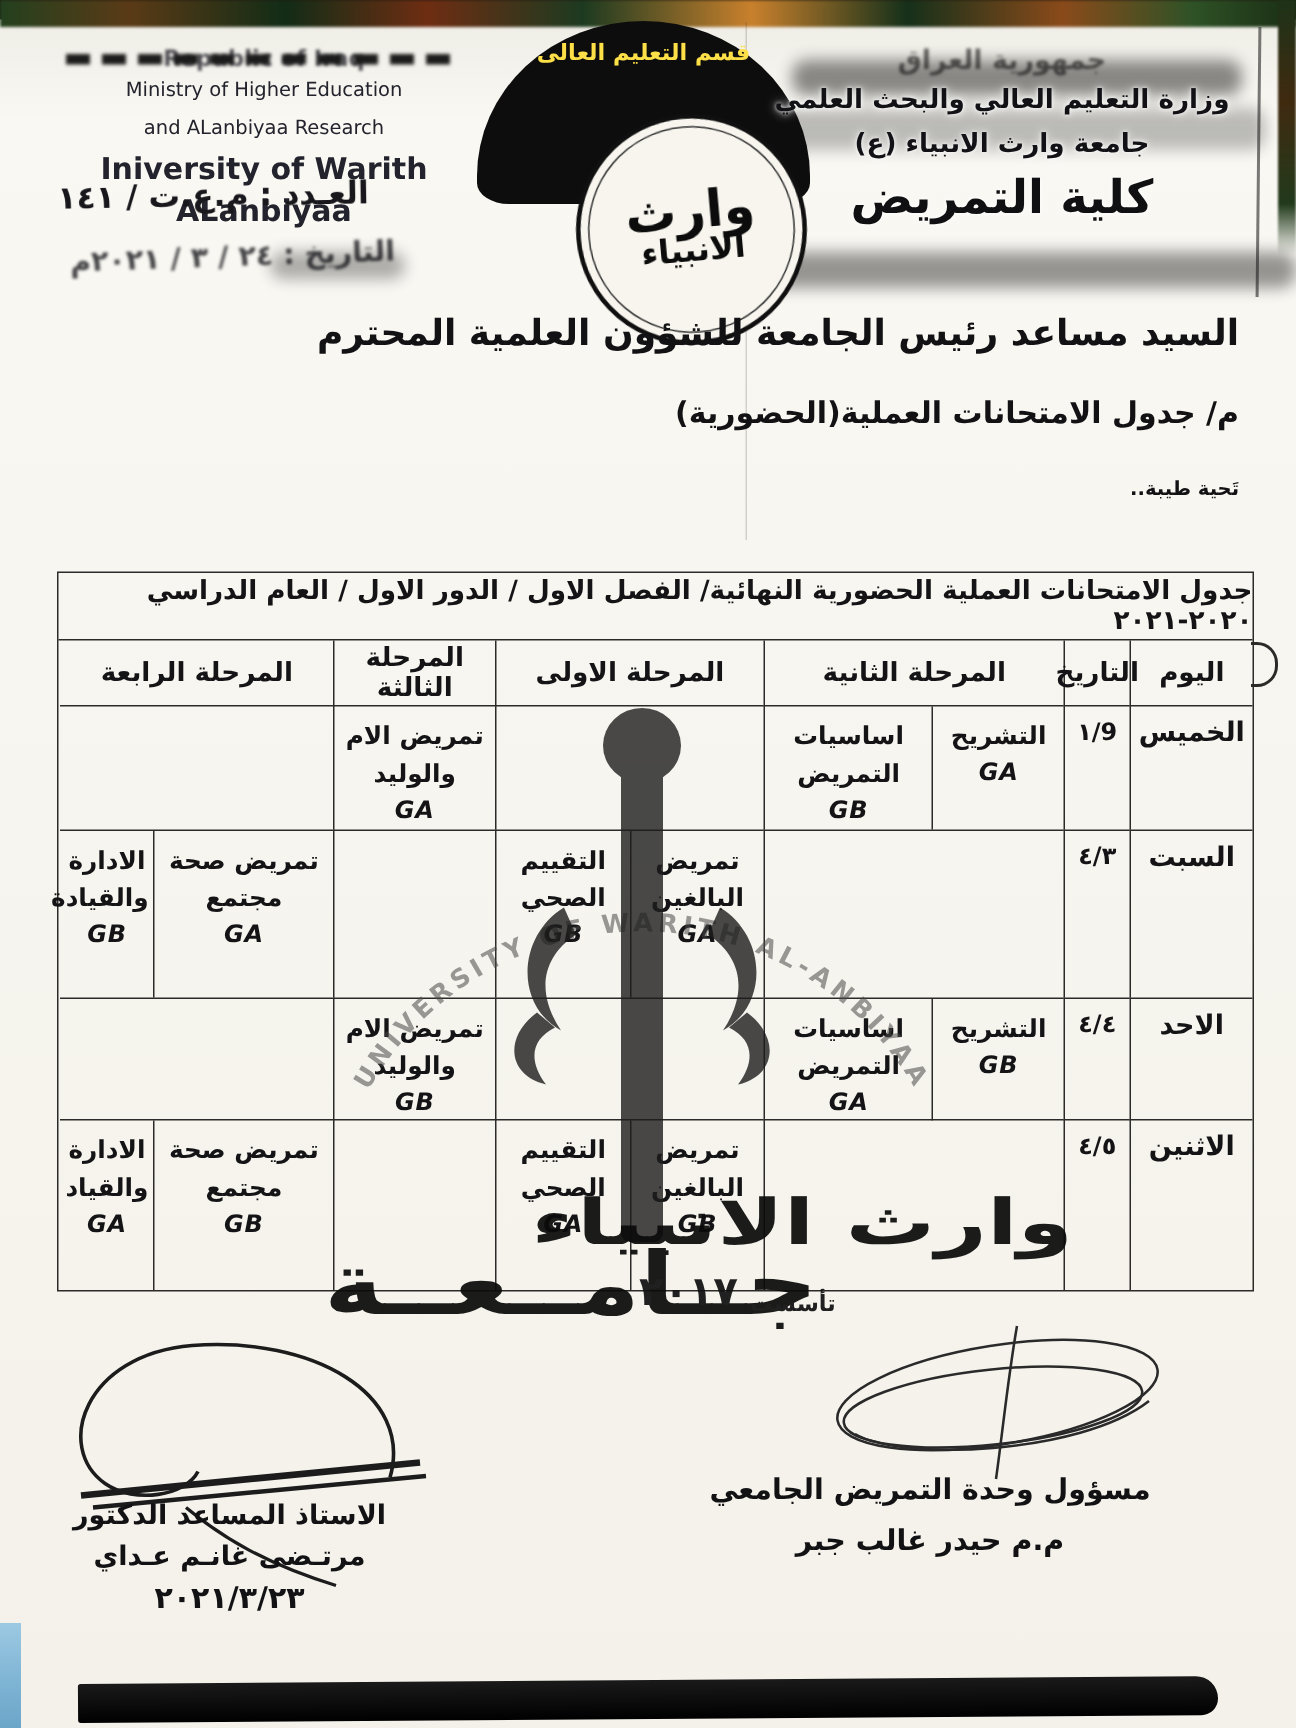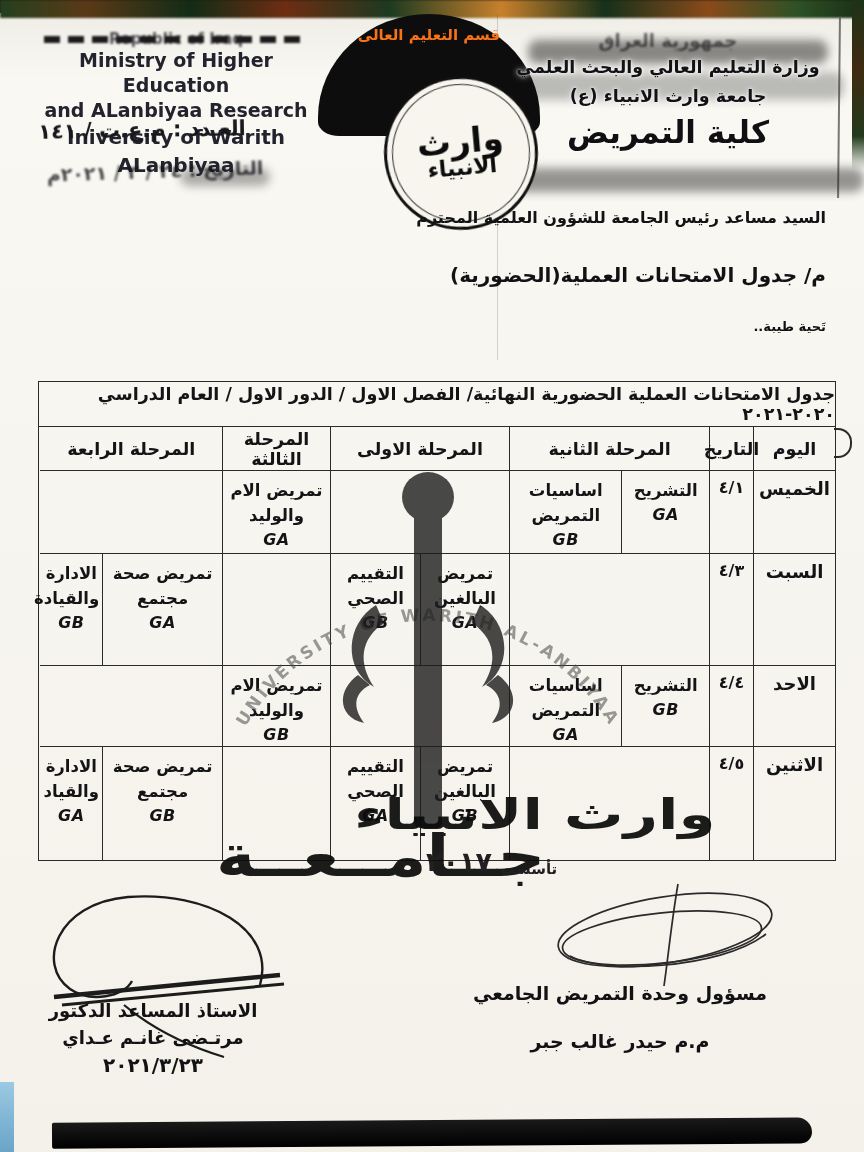--- a/index.html
+++ b/index.html
@@ -20,50 +20,50 @@
   .fold-line{position:absolute;left:497px;top:15px;width:1px;height:345px;background:rgba(40,40,40,.18);}
   .edge-line{position:absolute;left:838px;top:18px;width:2px;height:180px;background:rgba(50,50,50,.65);transform:rotate(.6deg);}
 
   .smear{position:absolute;background:#1c1c1c;filter:blur(5px);border-radius:10px;}
 
   
   .en-block{position:absolute;left:26px;top:30px;width:300px;text-align:center;color:#23232d;}
   .en-republic{font-size:15px;font-weight:600;color:rgba(25,25,35,.75);filter:blur(1.1px);position:relative;}
   .en-republic .scratch{position:absolute;left:18px;right:18px;top:6px;height:7px;filter:blur(.7px);
      background:repeating-linear-gradient(90deg,#1b1b1b 0 16px,rgba(0,0,0,0) 16px 24px);}
-  .en-l1,.en-l2{font-size:19px;font-weight:700;line-height:25px;}
+  .en-l1,.en-l2{font-size:13px;font-weight:400;line-height:25px;}
   .en-l3{font-size:20px;font-weight:600;line-height:28px;}
   .num-line{position:absolute;left:22px;top:118px;width:240px;direction:rtl;text-align:center;
     font-size:21px;font-weight:700;color:#17171c;transform:rotate(-1deg);filter:blur(.3px);}
   .date-line{position:absolute;left:20px;top:160px;width:270px;direction:rtl;text-align:center;
     font-size:19px;font-weight:700;color:rgba(15,15,20,.78);transform:rotate(-2deg);filter:blur(1px);}
 
   
   .arch{position:absolute;left:318px;top:14px;width:222px;height:122px;background:#0d0d0d;
     border-radius:52% 52% 10% 10% / 88% 88% 12% 12%;filter:blur(.3px);}
-  .arch-banner{position:absolute;left:0;right:0;top:12px;text-align:center;color:#f97316;
+  .arch-banner{position:absolute;left:0;right:0;top:12px;text-align:center;color:#fde047;
     font-size:15px;font-weight:700;direction:rtl;}
   .seal{position:absolute;left:384px;top:76px;width:148px;height:148px;border-radius:50%;
     background:#f7f5ee;border:3px solid #101010;box-shadow:inset 0 0 0 5px #f7f5ee,inset 0 0 0 6px #333;
     display:flex;flex-direction:column;align-items:center;justify-content:center;direction:rtl;
     transform:rotate(-5deg);filter:blur(.3px);}
   .seal-l1{font-size:34px;font-weight:900;color:#0c0c0c;line-height:30px;}
   .seal-l2{font-size:22px;font-weight:900;color:#0c0c0c;line-height:24px;}
 
   
   .ar-block{position:absolute;right:26px;top:30px;width:340px;direction:rtl;text-align:center;color:#121216;}
   .ar-l1{font-size:18px;font-weight:700;color:rgba(10,10,10,.6);filter:blur(1.2px);}
   .ar-l2{margin-top:6px;font-size:17.5px;font-weight:700;text-shadow:0 0 3px rgba(255,255,255,.95),0 0 7px rgba(255,255,255,.8);}
   .ar-l3{margin-top:9px;font-size:17.5px;font-weight:700;text-shadow:0 0 3px rgba(255,255,255,.95),0 0 7px rgba(255,255,255,.8);}
   .ar-l4{margin-top:8px;font-size:31px;font-weight:900;color:#101013;filter:blur(.3px);
     text-shadow:0 0 4px rgba(255,255,255,.9);}
 
   
   .letter-line{position:absolute;right:38px;direction:rtl;color:#121215;font-weight:700;}
-  .l-recipient{top:208px;font-size:16px;}
+  .l-recipient{top:208px;font-size:24px;}
   .l-subject{top:263px;font-size:20px;}
   .l-greeting{top:319px;font-size:13px;}
 
   
   .exam-table{position:absolute;left:38px;top:358px;width:798px;direction:rtl;color:#141416;
     border:1.7px solid #2c2a28;box-sizing:border-box;margin-top:23px;}
   .t-title{height:44px;display:flex;align-items:center;justify-content:center;
     font-size:17.5px;font-weight:700;border-bottom:1.7px solid #2c2a28;}
   .t-grid{display:grid;grid-template-columns:82px 44px 200px 179px 108px 181.6px;}
   .t-grid > .tcell{border-right:none;}
@@ -99,21 +99,21 @@
   .stamp-g{position:absolute;left:8px;top:32px;font-size:58px;font-weight:900;color:#0b0b0b;
     transform:scaleX(1.15);transform-origin:left;white-space:nowrap;}
   .stamp-f{position:absolute;left:292px;top:70px;font-size:15px;font-weight:700;color:#111;}
   .stamp-y{position:absolute;left:218px;top:56px;font-size:27px;font-weight:700;color:#111;}
 
   
   .sig{position:absolute;}
   .sig-block{position:absolute;direction:rtl;text-align:center;color:#121214;font-weight:700;}
   .sb-right{left:470px;top:982px;width:300px;}
   .sb-right .t1{font-size:19px;}
-  .sb-right .t2{margin-top:26px;font-size:19px;}
+  .sb-right .t2{margin-top:12px;font-size:19px;}
   .sb-left{left:18px;top:1000px;width:270px;}
   .sb-left .t1{font-size:18px;}
   .sb-left .t2{margin-top:6px;font-size:18px;}
   .sb-left .t3{margin-top:5px;font-size:20px;}
   .sb-left .t4{margin-top:5px;font-size:20px;letter-spacing:2px;}
 
   .pen-mark{position:absolute;left:834px;top:428px;width:16px;height:26px;border:2px solid #2c2a28;
     border-left:none;border-radius:0 14px 14px 0;}
 
   
@@ -175,21 +175,21 @@
       <div class="tcell">اليوم</div>
       <div class="tcell">التاريخ</div>
       <div class="tcell">المرحلة الثانية</div>
       <div class="tcell">المرحلة الاولى</div>
       <div class="tcell">المرحلة الثالثة</div>
       <div class="tcell">المرحلة الرابعة</div>
     </div>
 
     <div class="t-grid r0">
       <div class="tcell day-cell">الخميس</div>
-      <div class="tcell date-cell">٤/١</div>
+      <div class="tcell date-cell">9/١</div>
       <div class="tcell split s1">
         <div class="sub">
           <div class="subject">التشريح</div>
           <div class="group">GA</div>
         </div>
         <div class="sub">
           <div class="subject">اساسيات التمريض</div>
           <div class="group">GB</div>
         </div>
       </div>

